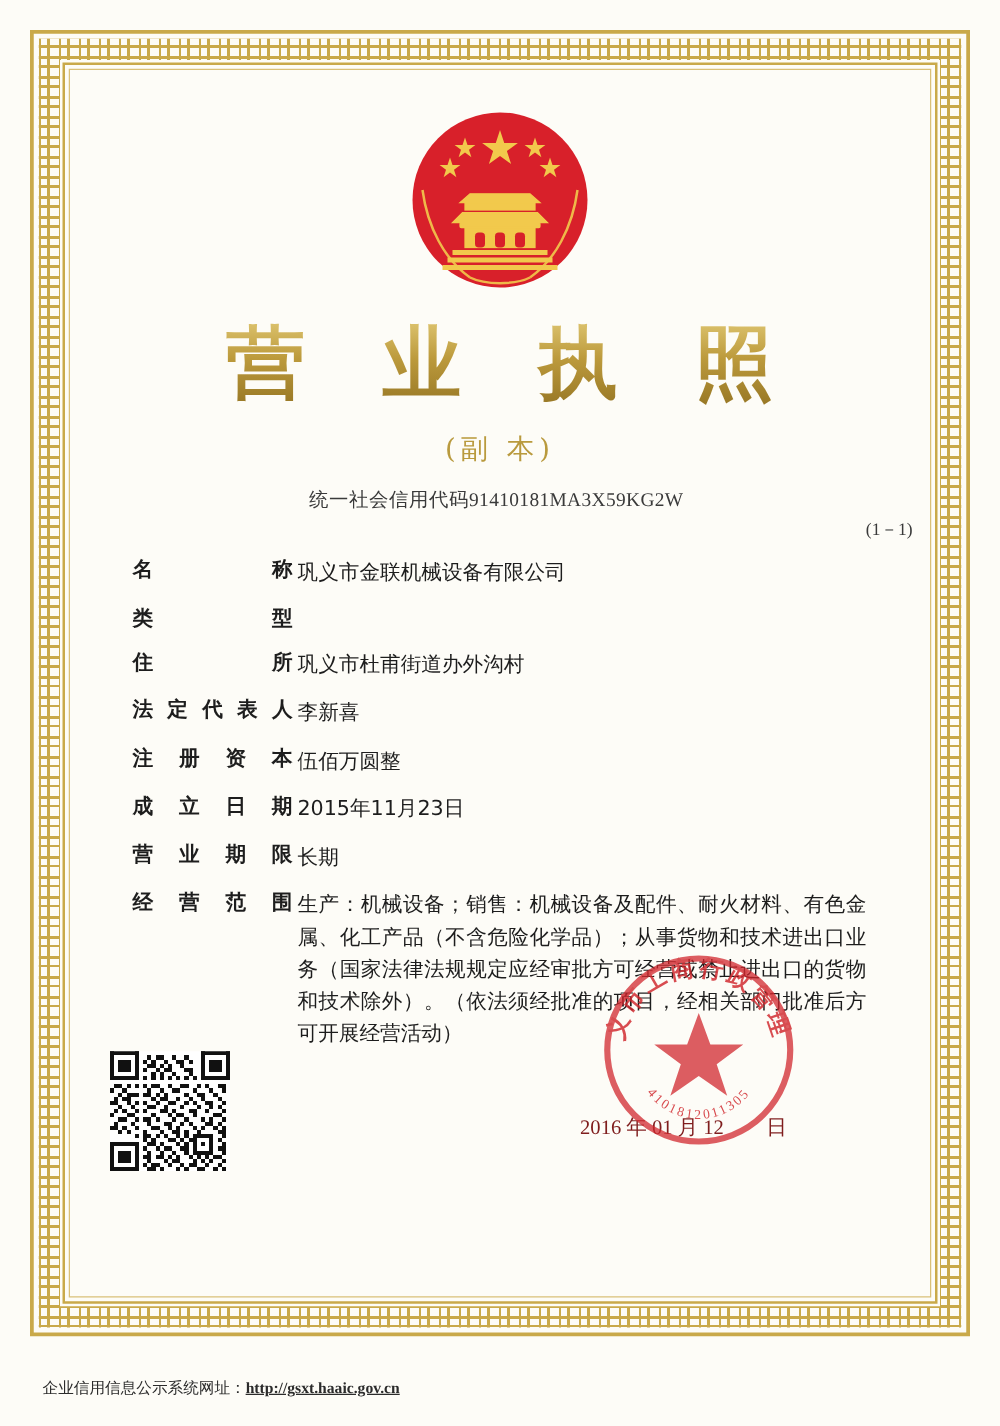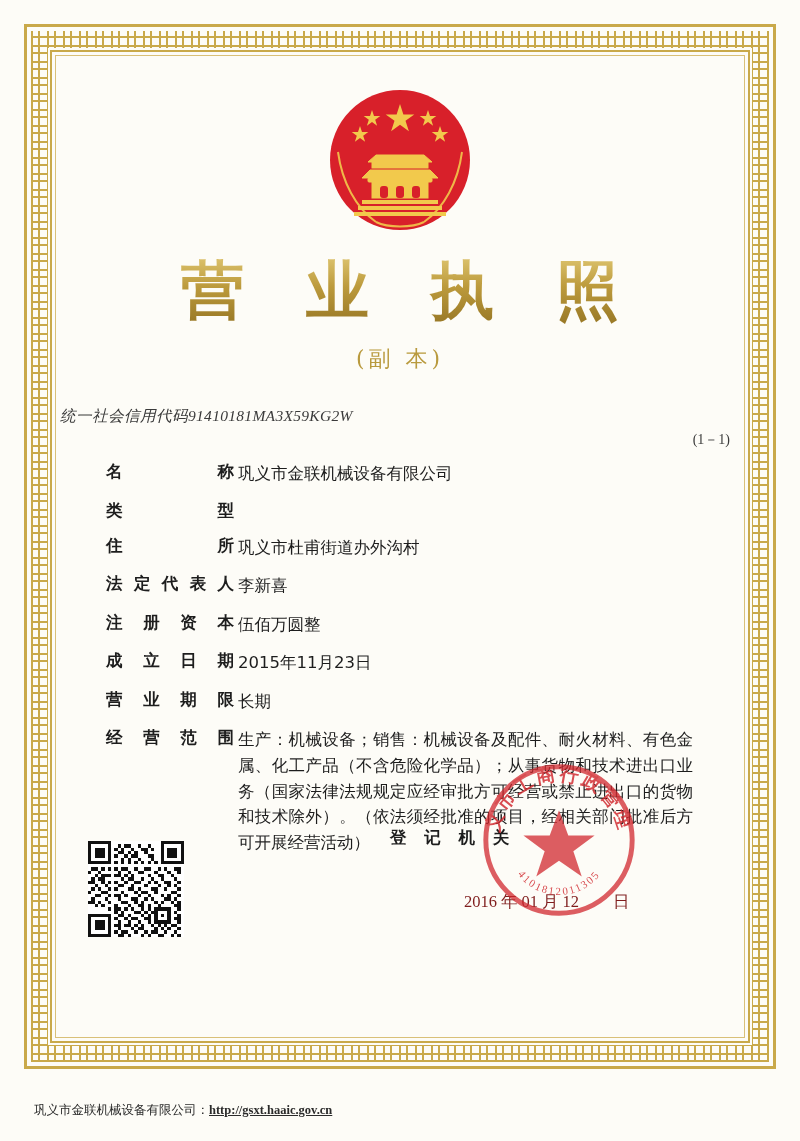--- a/index.html
+++ b/index.html
@@ -116,27 +116,26 @@
   .subtitle {
     text-align: center;
     margin-top: 10px;
     font-size: 22px;
     font-family: "DejaVu Serif", serif;
     color: #b99a3e;
     letter-spacing: 4px;
   }
 
   .code-line {
-    text-align: left;
-    margin-top: 32px;
+    text-align: center;
+    margin-top: 16px;
     font-size: 15.5px;
     color: #3a3a3a;
     font-family: "Liberation Serif", serif;
     padding-right: 6px;
-    font-style: italic;
   }
   .code-line .code-label { letter-spacing: 0.5px; }
   .code-line .code-value {
     font-family: "Liberation Serif", serif;
     letter-spacing: 0.3px;
   }
   .page-no {
     text-align: right;
     font-size: 14px;
     color: #3a3a3a;
@@ -621,21 +620,20 @@
           <rect x="16" y="28" width="1" height="1"></rect>
             <rect x="18" y="28" width="1" height="1"></rect>
           <rect x="21" y="28" width="2" height="1"></rect>
             <rect x="25" y="28" width="1" height="1"></rect>
           <rect x="27" y="28" width="1" height="1"></rect>
         </g>
       </svg>
     </div>
 
     <div class="registrar">
-      <div class="registrar-label">登 记 机 关</div>
       <div class="date-line">
         <span class="num">2016</span>
         <span>年</span>
         <span class="num">01</span>
         <span>月</span>
         <span class="num">12</span>
         <span class="gap"></span>
         <span>日</span>
       </div>
     </div>
@@ -655,17 +653,17 @@
         <text font-family="'Liberation Serif', serif" font-size="11" fill="#d0262c" letter-spacing="2">
           <textPath href="#sealArcBottom" startOffset="50%" text-anchor="middle">4101812011305</textPath>
         </text>
       </svg>
     </div>
 
   </div>
 
   <div class="footer">
     <div>
-      <span>巩义市金联机械设备有限公司：</span><span class="url"><u>http://gsxt.haaic.gov.cn</u></span>
+      <span>企业信用信息公示系统网址：</span><span class="url"><u>http://gsxt.haaic.gov.cn</u></span>
     </div>
   </div>
 
 </div>
 
 </body></html>

